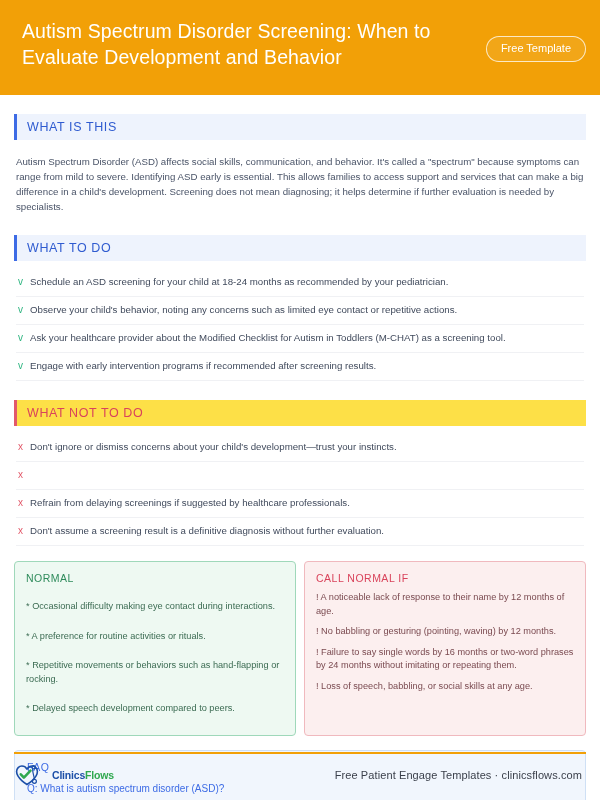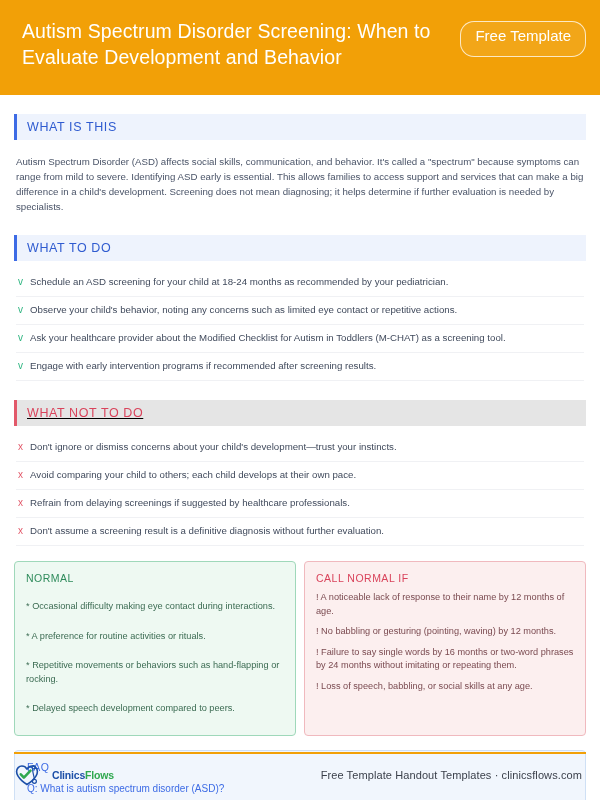--- a/index.html
+++ b/index.html
@@ -28,27 +28,27 @@
   .header-title {
     color: #ffffff;
     font-size: 19.5px;
     font-weight: 400;
     line-height: 26px;
     letter-spacing: 0.1px;
     max-width: 440px;
   }
   .badge {
     position: absolute;
-    top: 21px;
+    top: 36px;
     right: 14px;
     border: 1px solid rgba(255,255,255,0.75);
     border-radius: 14px;
     color: #ffffff;
-    font-size: 15px;
-    padding: 6px 14px 13px 14px;
+    font-size: 11px;
+    padding: 6px 14px 7px 14px;
     line-height: 1;
     background: rgba(255,255,255,0.07);
     white-space: nowrap;
   }
 
   
   .content { padding: 0 14px; }
 
   
   .sec-bar {
@@ -67,21 +67,21 @@
   }
   .sec-bar .bar-title {
     font-size: 12.5px;
     letter-spacing: 0.6px;
     font-weight: 400;
   }
   .sec-blue .rule { background: #3D6BE5; }
   .sec-blue .bar-bg { background: #EEF3FD; }
   .sec-blue .bar-title { color: #2F5BD0; }
   .sec-red .rule { background: #E2596A; }
-  .sec-red .bar-bg { background: #e5e5e5; text-decoration: underline; }
+  .sec-red .bar-bg { background: #fde047; }
   .sec-red .bar-title { color: #D9435B; }
 
   
   .para {
     font-size: 9.7px;
     line-height: 15px;
     color: #4A5468;
     padding: 9px 2px 2px 2px;
     text-align: left;
   }
@@ -243,21 +243,20 @@
         <span class="bar-title">WHAT NOT TO DO</span>
       </div>
     </div>
     <div class="list">
       <div class="list-item">
         <span class="mark mark-dont">x</span>
         <span>Don't ignore or dismiss concerns about your child's development—trust your instincts.</span>
       </div>
       <div class="list-item">
         <span class="mark mark-dont">x</span>
-        <span>Avoid comparing your child to others; each child develops at their own pace.</span>
       </div>
       <div class="list-item">
         <span class="mark mark-dont">x</span>
         <span>Refrain from delaying screenings if suggested by healthcare professionals.</span>
       </div>
       <div class="list-item">
         <span class="mark mark-dont">x</span>
         <span>Don't assume a screening result is a definitive diagnosis without further evaluation.</span>
       </div>
     </div>
@@ -296,16 +295,16 @@
         <svg width="26" height="24" viewBox="0 0 26 24" xmlns="http://www.w3.org/2000/svg">
           <path d="M13 21.5C13 21.5 2.6 15.4 2.6 8.6c0-3.2 2.4-5.6 5.3-5.6 2.1 0 3.9 1.2 4.8 2.9h0.6c0.9-1.7 2.7-2.9 4.8-2.9 2.9 0 5.3 2.4 5.3 5.6C23.4 15.4 13 21.5 13 21.5z" fill="none" stroke="#1C4FA8" stroke-width="1.6"></path>
           <path d="M6.8 11.3l3.1 3.3 6.6-6.9" fill="none" stroke="#2FA84F" stroke-width="2.6" stroke-linecap="round" stroke-linejoin="round"></path>
           <circle cx="19.6" cy="4.2" r="1.7" fill="none" stroke="#1C4FA8" stroke-width="1.2"></circle>
           <circle cx="20.4" cy="18.3" r="2" fill="none" stroke="#1C4FA8" stroke-width="1.2"></circle>
           <path d="M18.6 6c0 4.4 1.8 8.2 1.8 10.3" fill="none" stroke="#1C4FA8" stroke-width="1.2"></path>
         </svg>
       </span>
       <span class="logo-text"><span class="logo-clinics">Clinics</span><span class="logo-flows">Flows</span></span>
     </div>
-    <div class="footer-text">Free Template Handout Templates  ·  clinicsflows.com</div>
+    <div class="footer-text">Free Patient Engage Templates  ·  clinicsflows.com</div>
   </div>
 
 </div>
 
 </body></html>

